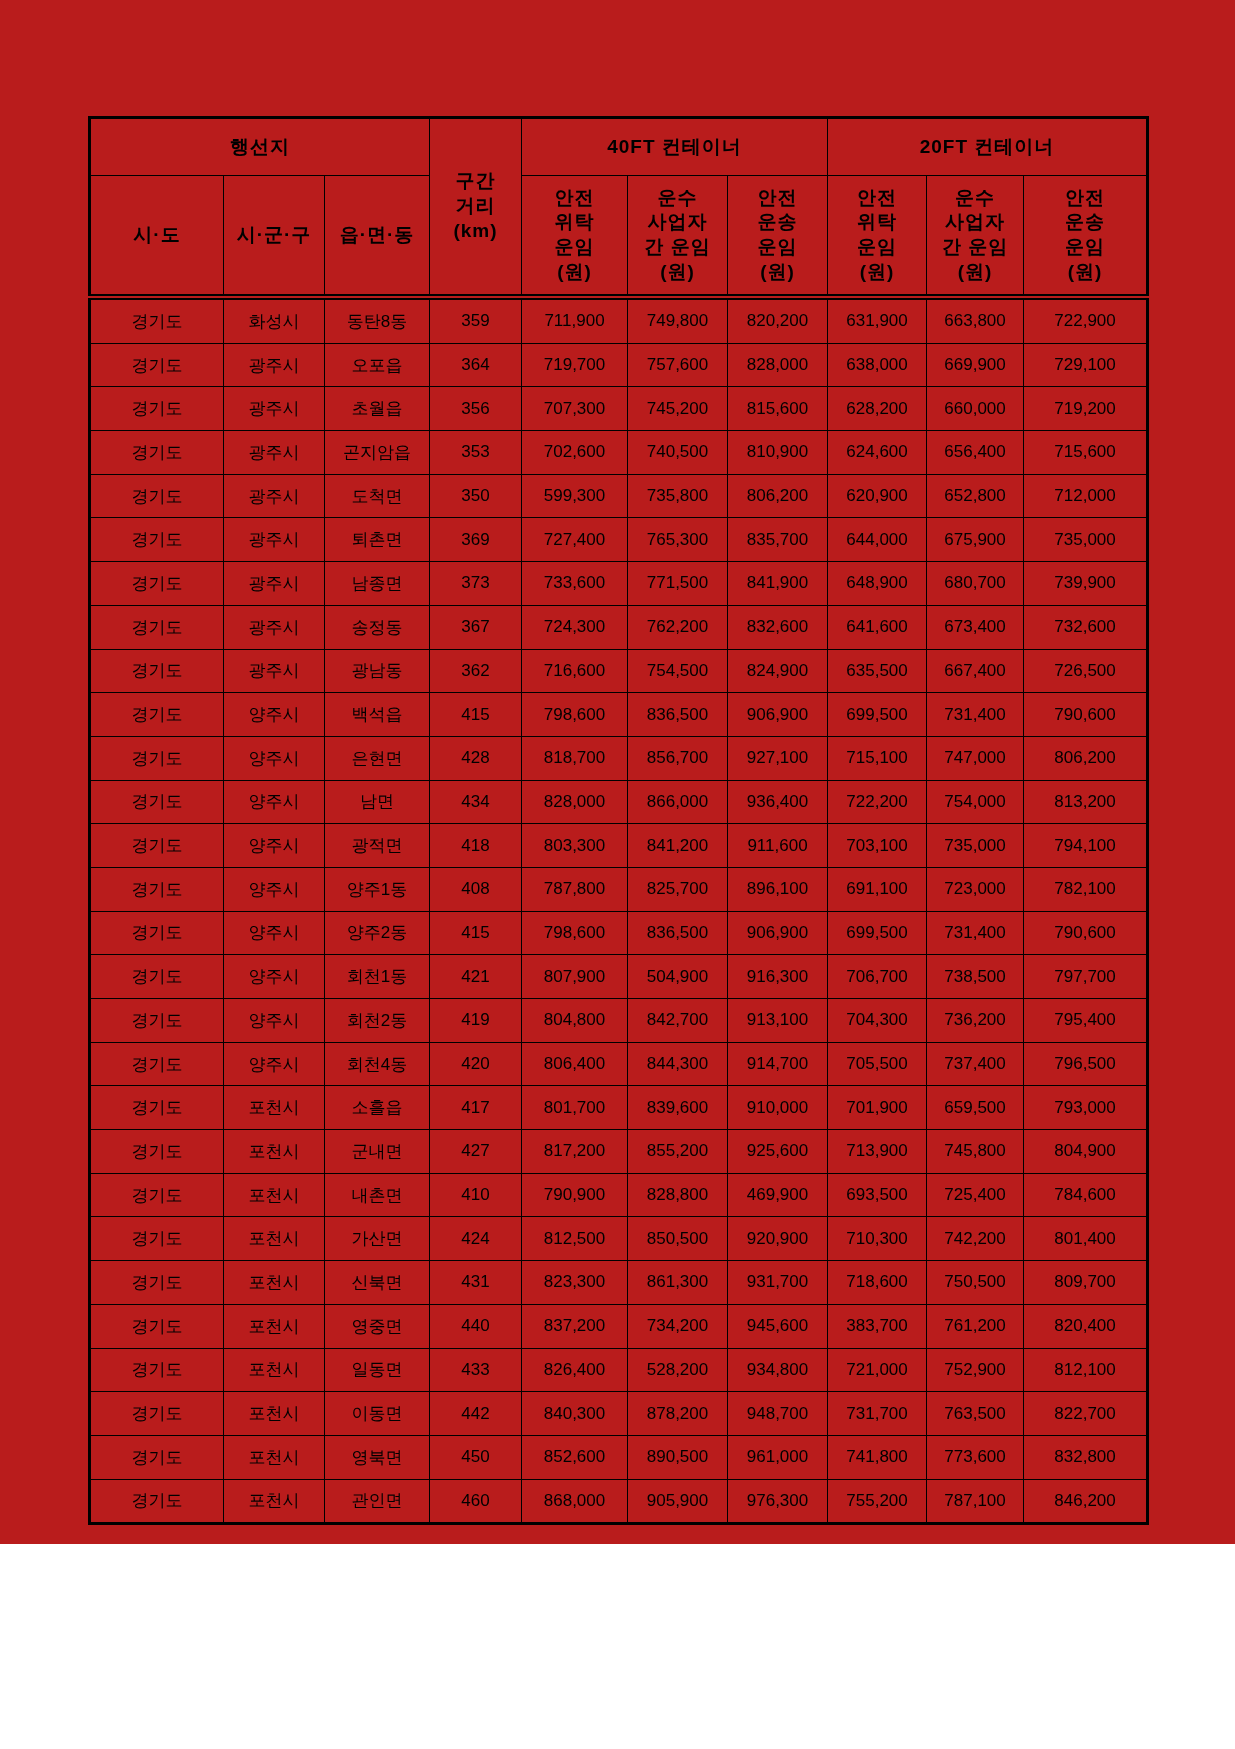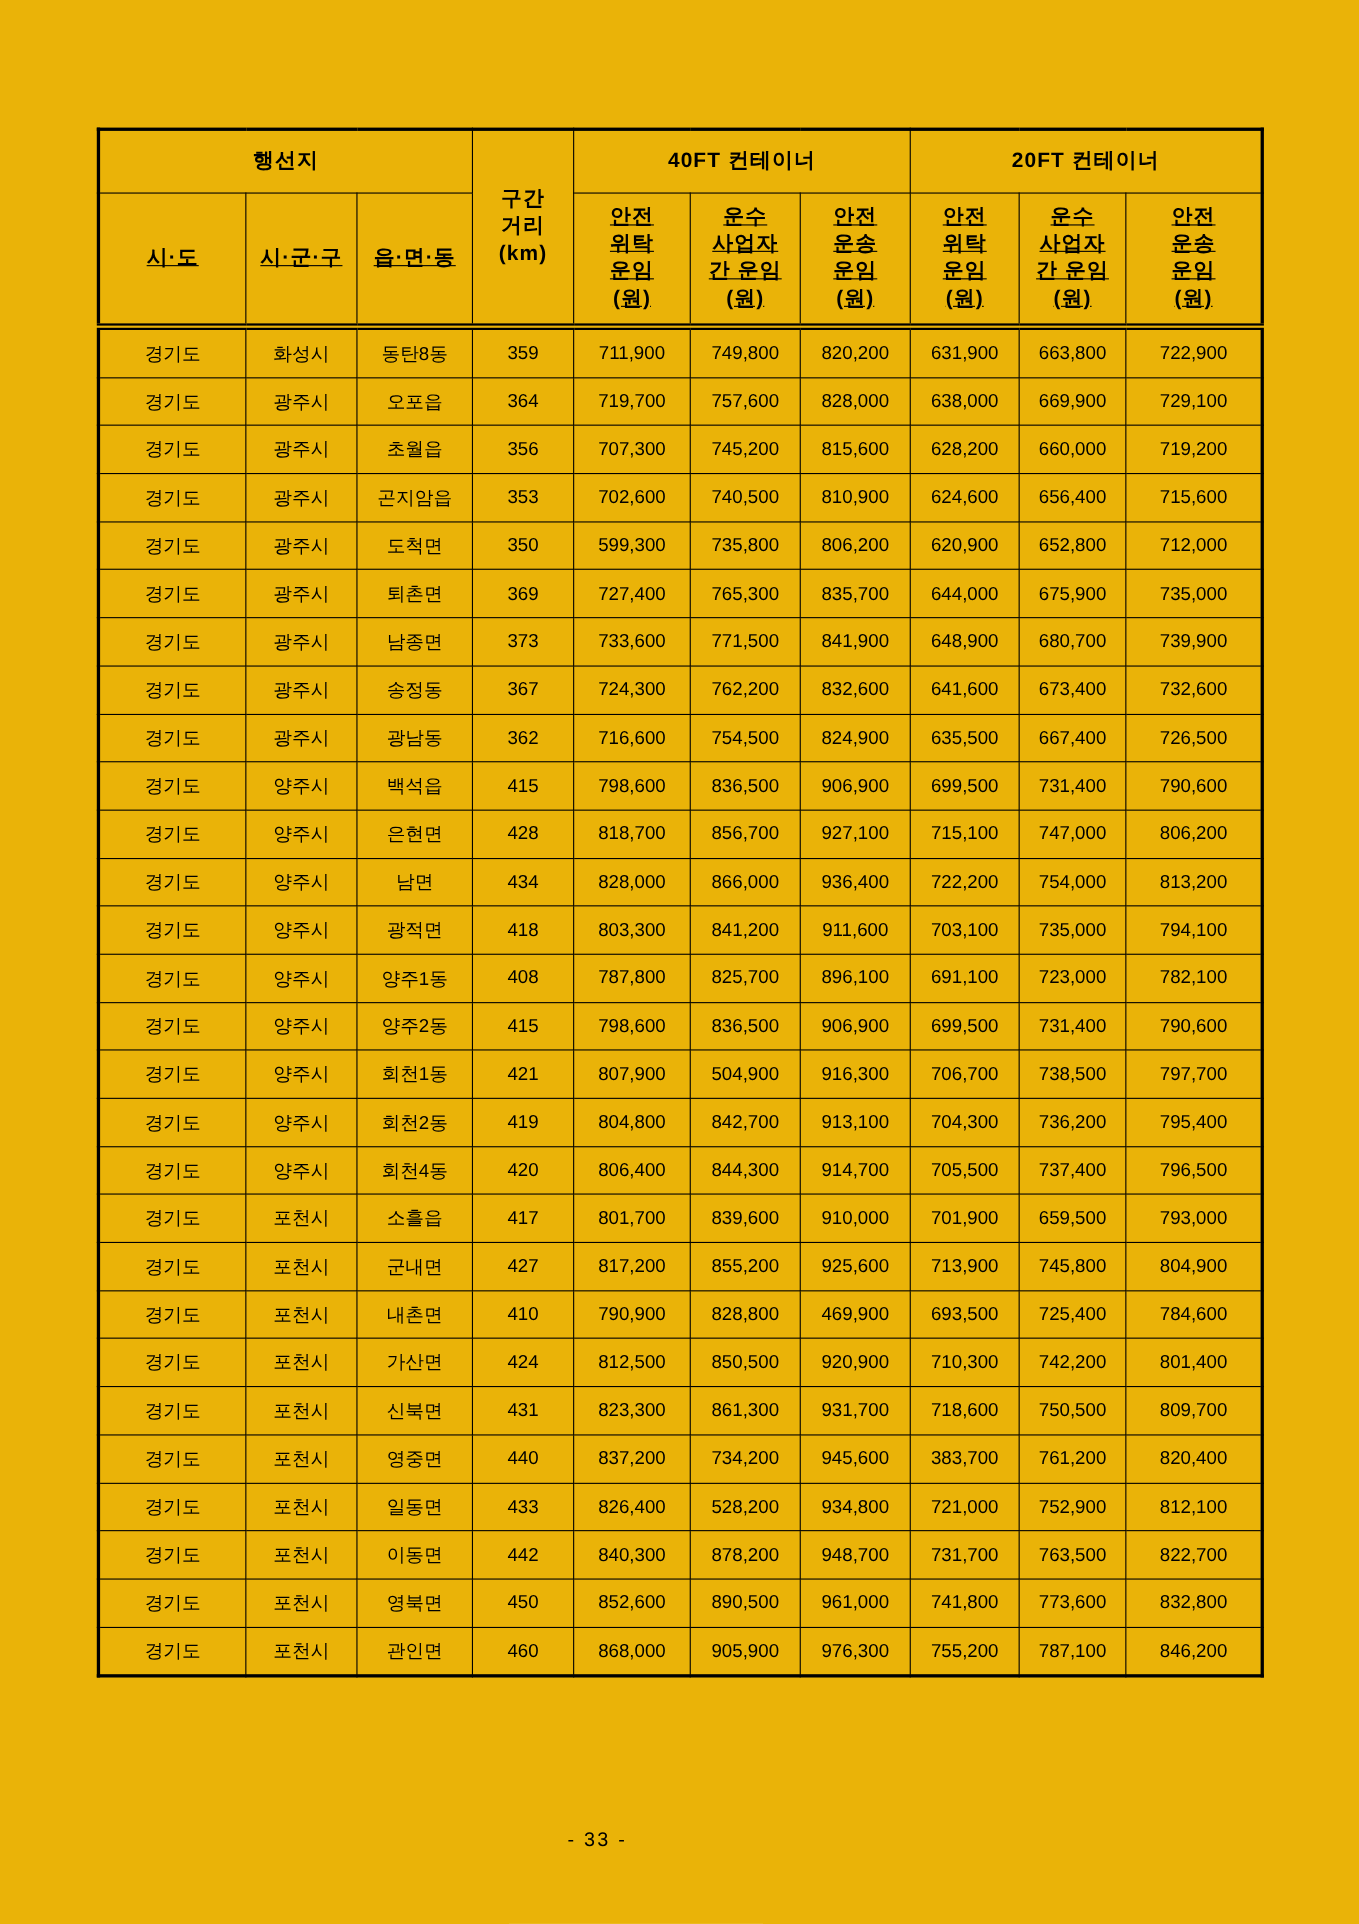--- a/index.html
+++ b/index.html
@@ -5,22 +5,22 @@
   html, body {
     margin: 0;
     padding: 0;
     background: #ffffff;
     font-family: "Liberation Sans", "DejaVu Sans", sans-serif;
     color: #000000;
   }
   .page {
     position: relative;
     width: 1235px;
-    height: 1749px;
-    background: #eab308;
+    height: 1544px;
+    background: #b91c1c;
     overflow: hidden;
   }
   table.fare-table {
     position: absolute;
     left: 88px;
     top: 116px;
     width: 1058px;
     border-collapse: collapse;
     table-layout: fixed;
     border: 3px solid #000000;
@@ -34,21 +34,21 @@
     overflow: hidden;
   }
   thead th {
     font-weight: bold;
     font-size: 19px;
     letter-spacing: 1px;
     white-space: pre-line;
     line-height: 1.3;
   }
   thead tr.hdr-row-1 th { height: 56px; }
-  thead tr.hdr-row-2 th { height: 118px; text-decoration: underline; }
+  thead tr.hdr-row-2 th { height: 118px; }
   
   tbody tr:first-child td { border-top: 6px double #000000; }
   tbody td {
     height: 42.7px;
     font-size: 17px;
     font-weight: normal;
     white-space: nowrap;
   }
   .page-number {
     position: absolute;

